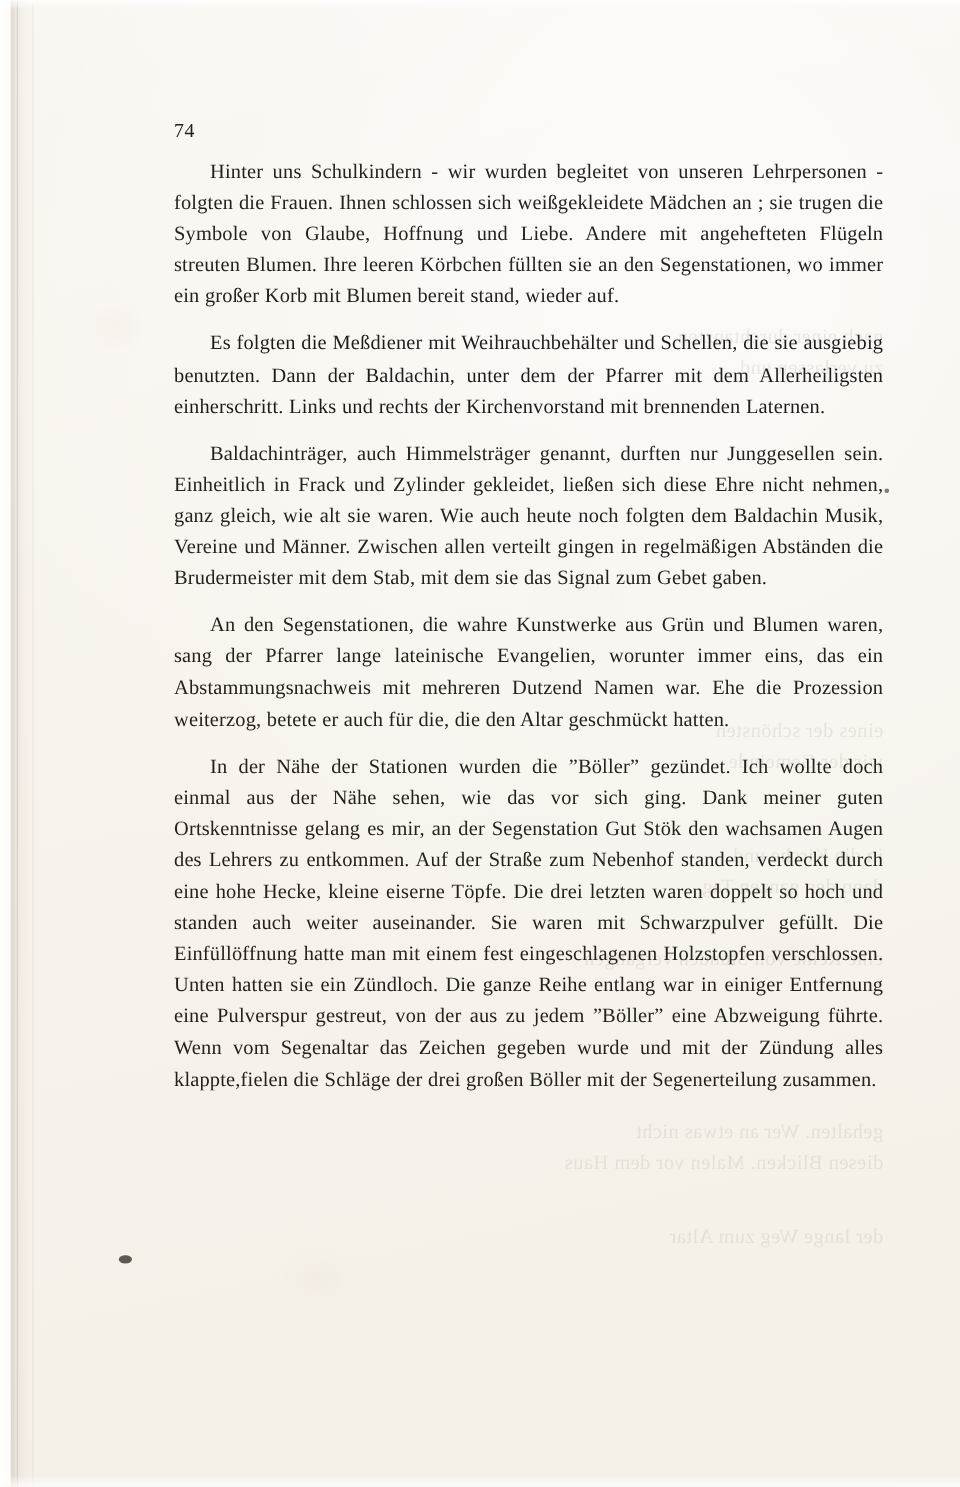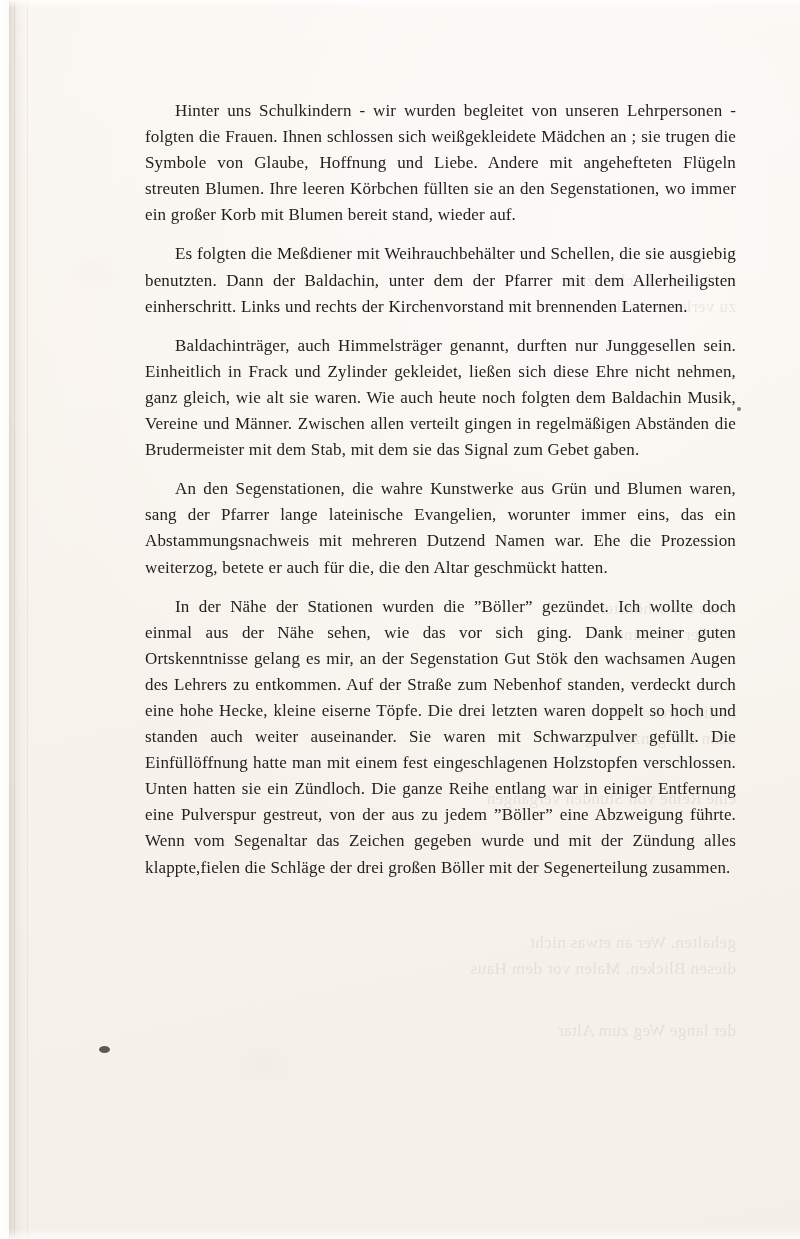--- a/index.html
+++ b/index.html
@@ -191,20 +191,21 @@
     <div class="bleed-block" style="top:622px;">wir der Gemeinde</div>
     <div class="bleed-block" style="top:700px;">in die Kirche und</div>
     <div class="bleed-block" style="top:726px;">dann den ganzen Tag</div>
     <div class="bleed-block" style="top:930px;">gehalten. Wer an etwas nicht</div>
     <div class="bleed-block" style="top:956px;">diesen Blicken. Malen vor dem Haus</div>
     <div class="bleed-block" style="top:786px;">eine Reihe von Stunden vergangen</div>
     <div class="bleed-block" style="top:1018px;">der lange Weg zum Altar</div>
   </div>
 
   <div class="text-col">
+    <div class="folio">74</div>
 
     <p class="para">Hinter uns Schulkindern - wir wurden begleitet von unseren Lehrpersonen - folgten die Frauen. Ihnen schlossen sich weißgekleidete Mädchen an ; sie trugen die Symbole von Glaube, Hoffnung und Liebe. Andere mit angehefteten Flügeln streuten Blumen. Ihre leeren Körbchen füllten sie an den Segenstationen, wo immer ein großer Korb mit Blumen bereit stand, wieder auf.</p>
     <p class="para heavier">Es folgten die Meßdiener mit Weihrauchbehälter und Schellen, die sie ausgiebig benutzten. Dann der Baldachin, unter dem der Pfarrer mit dem Allerheiligsten einherschritt. Links und rechts der Kirchenvorstand mit brennenden Laternen.</p>
     <p class="para">Baldachinträger, auch Himmelsträger genannt, durften nur Junggesellen sein. Einheitlich in Frack und Zylinder gekleidet, ließen sich diese Ehre nicht nehmen, ganz gleich, wie alt sie waren. Wie auch heute noch folgten dem Baldachin Musik, Vereine und Männer. Zwischen allen verteilt gingen in regelmäßigen Abständen die Brudermeister mit dem Stab, mit dem sie das Signal zum Gebet gaben.</p>
     <p class="para">An den Segenstationen, die wahre Kunstwerke aus Grün und Blumen waren, sang der Pfarrer lange lateinische Evangelien, worunter immer eins, das ein Abstammungsnachweis mit mehreren Dutzend Namen war. Ehe die Prozession weiterzog, betete er auch für die, die den Altar geschmückt hatten.</p>
     <p class="para">In der Nähe der Stationen wurden die ”Böller” gezündet. Ich wollte doch einmal aus der Nähe sehen, wie das vor sich ging. Dank meiner guten Ortskenntnisse gelang es mir, an der Segenstation Gut Stök den wachsamen Augen des Lehrers zu entkommen. Auf der Straße zum Nebenhof standen, verdeckt durch eine hohe Hecke, kleine eiserne Töpfe. Die drei letzten waren doppelt so hoch und standen auch weiter auseinander. Sie waren mit Schwarzpulver gefüllt. Die Einfüllöffnung hatte man mit einem fest eingeschlagenen Holzstopfen verschlossen. Unten hatten sie ein Zündloch. Die ganze Reihe entlang war in einiger Entfernung eine Pulverspur gestreut, von der aus zu jedem ”Böller” eine Abzweigung führte. Wenn vom Segenaltar das Zeichen gegeben wurde und mit der Zündung alles klappte,fielen die Schläge der drei großen Böller mit der Segenerteilung zusammen.</p>
   </div>
 
   <div class="margin-dot speck-left"></div>
   <div class="margin-dot speck-right"></div>

